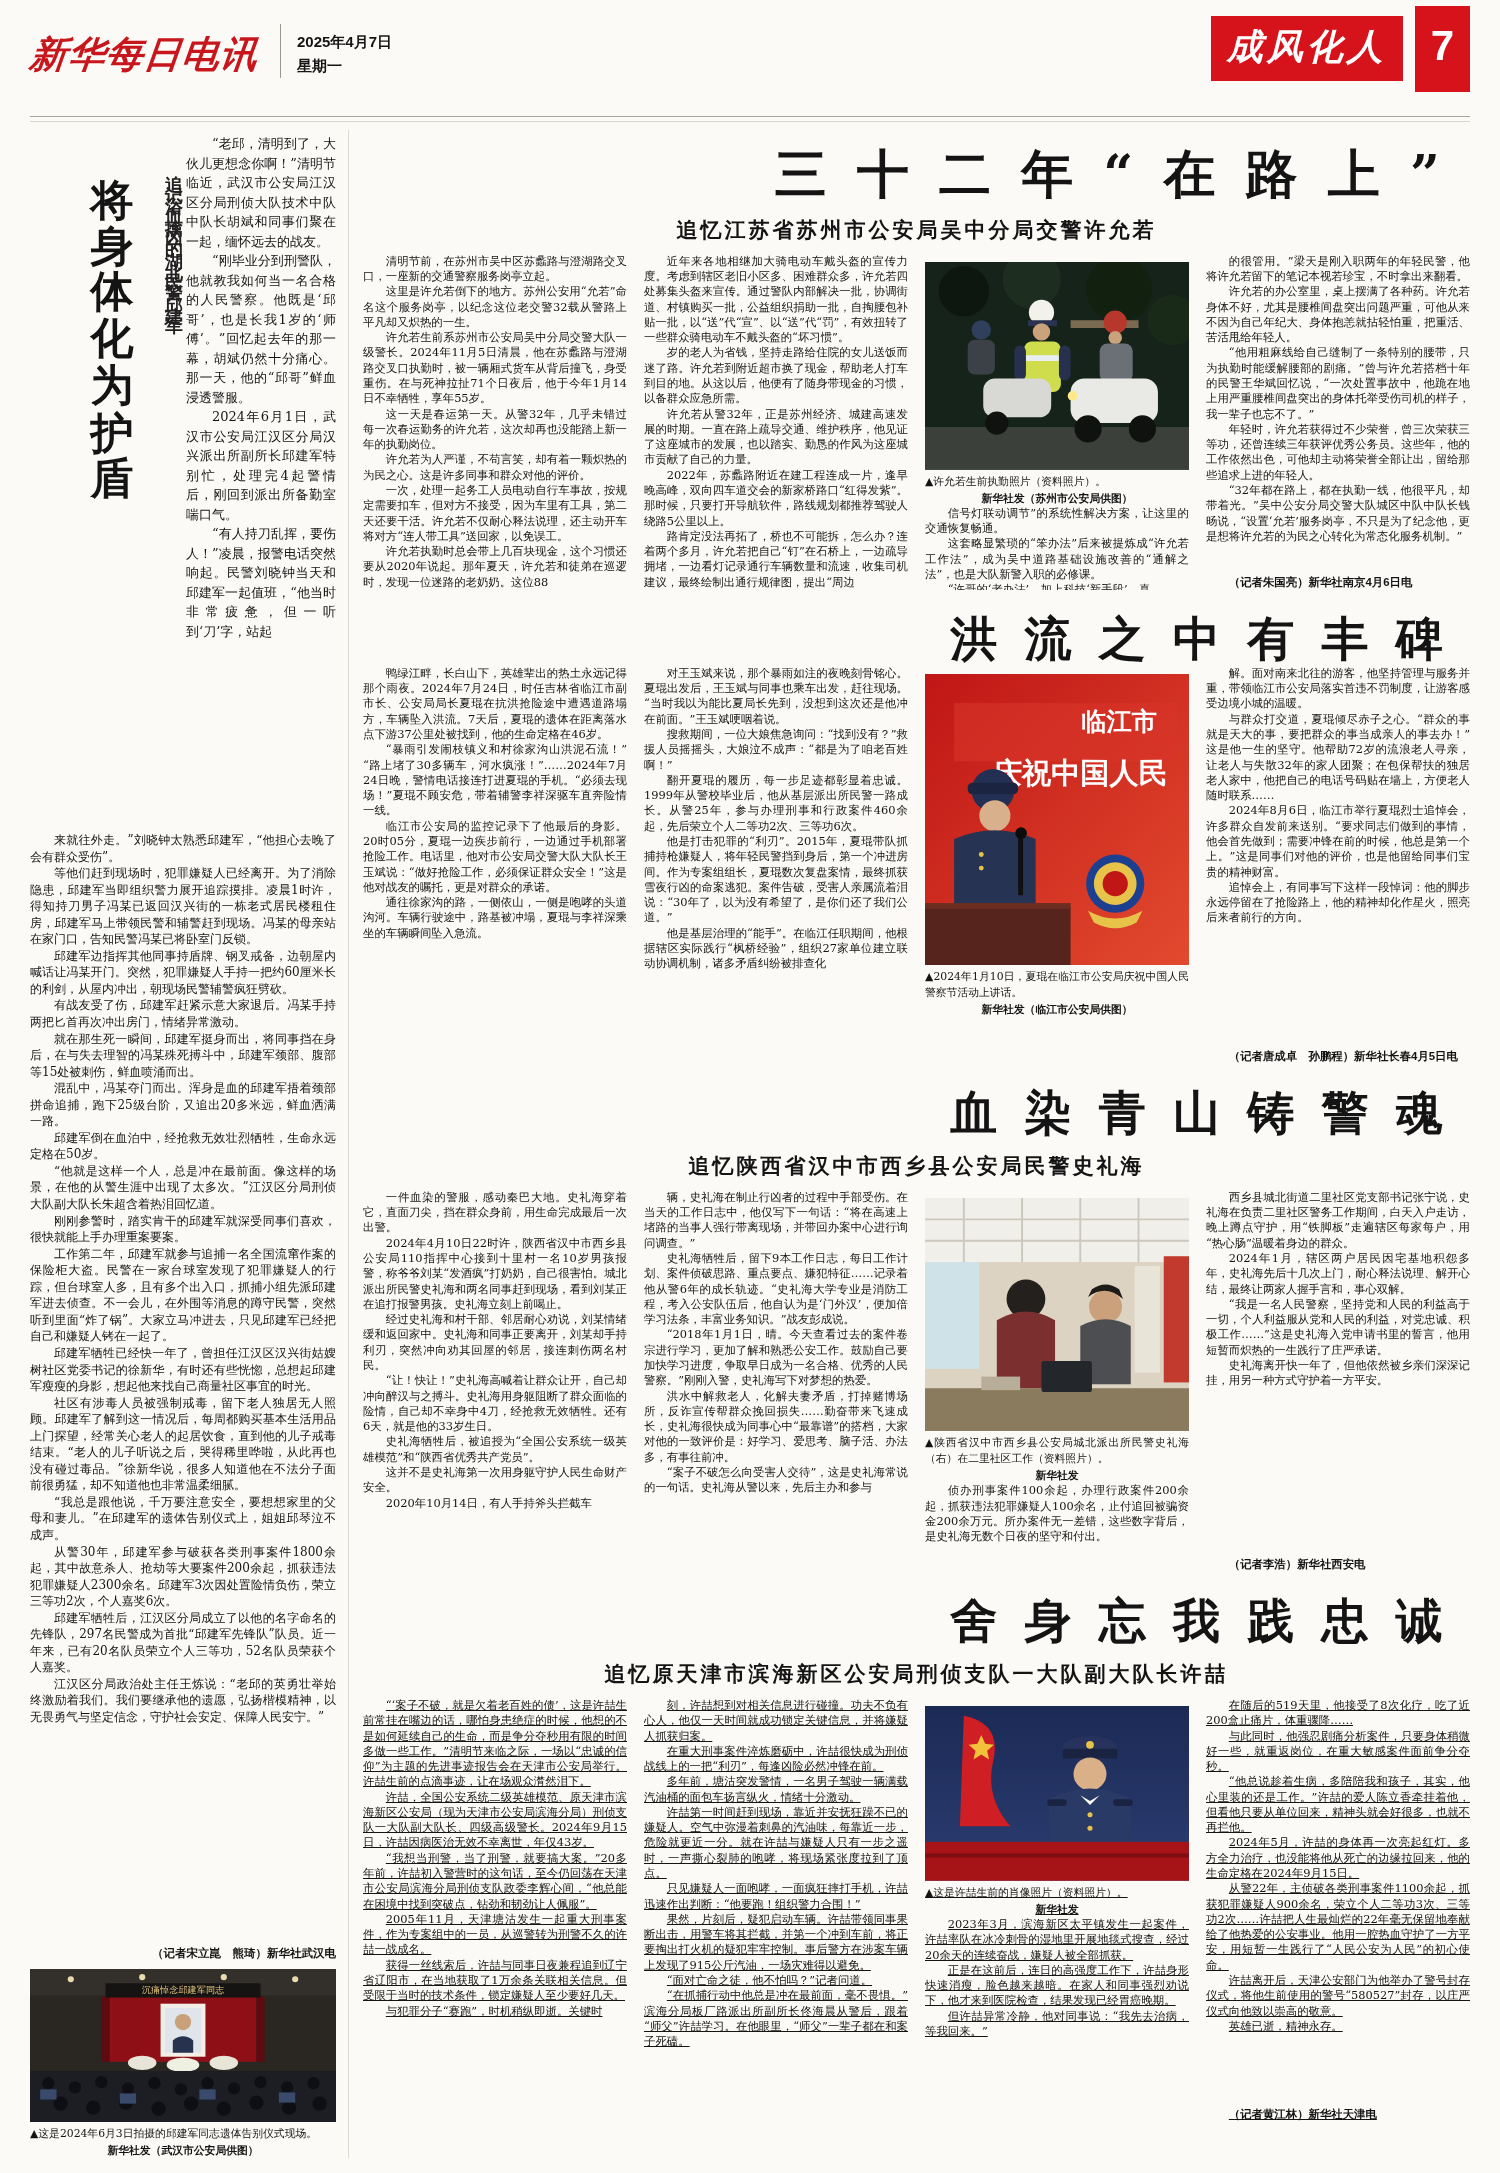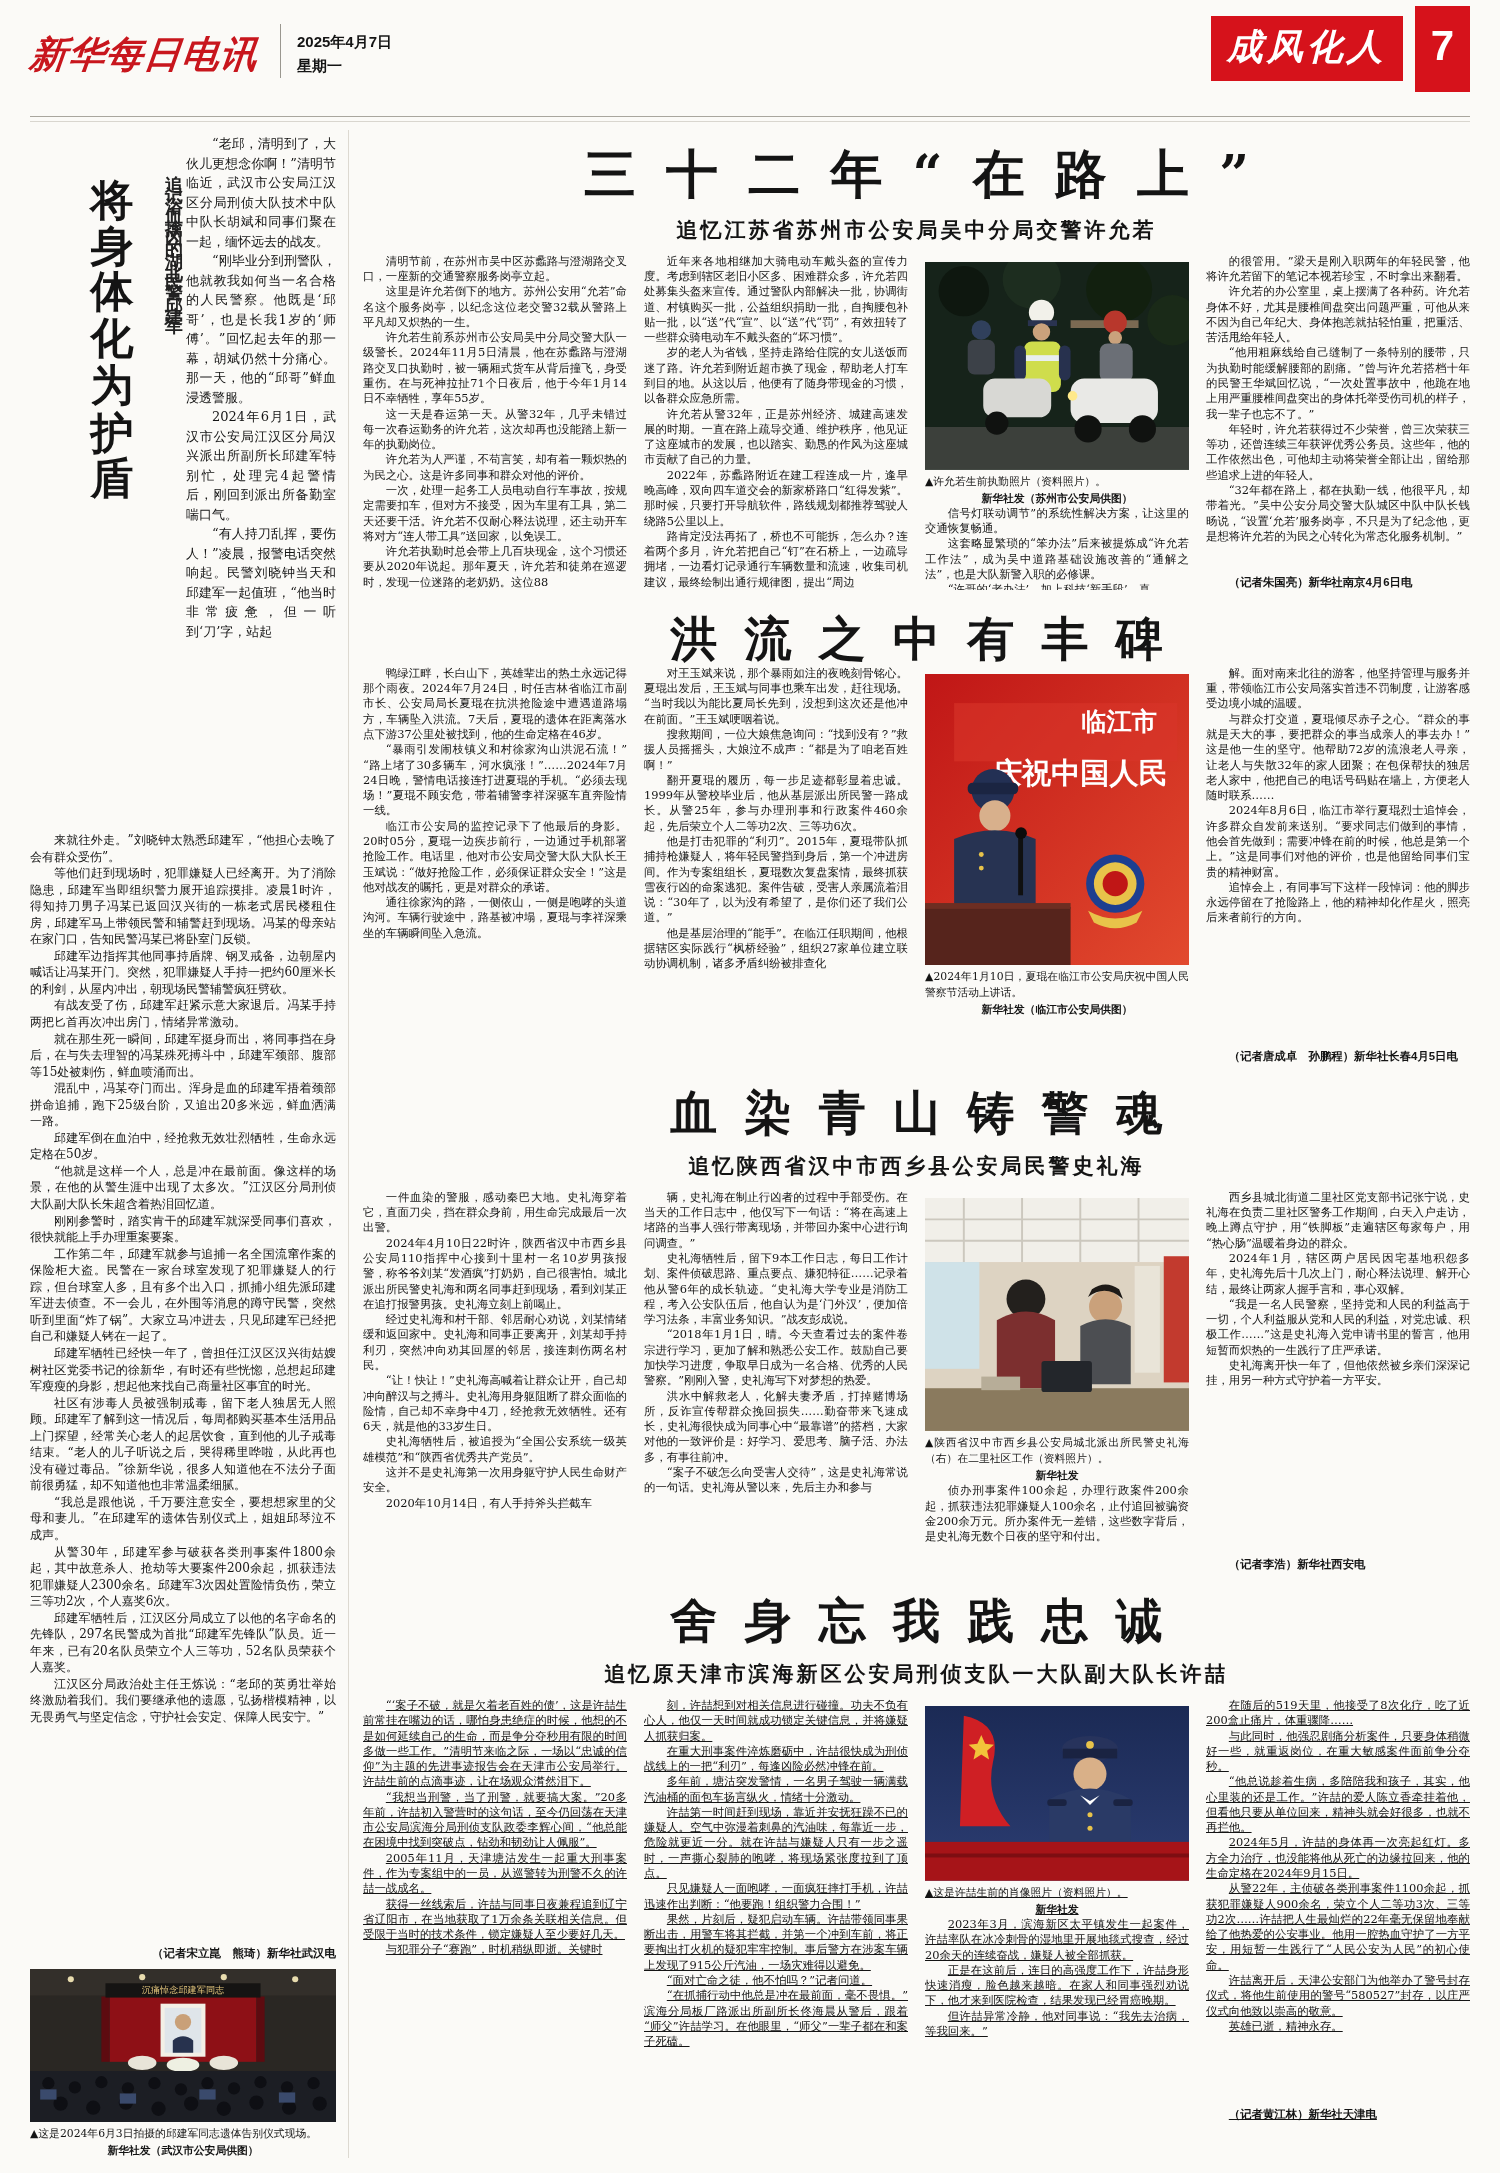--- a/index.html
+++ b/index.html
@@ -33,21 +33,21 @@
   .lr-wide{height:1108px;overflow:hidden;margin-top:6px;}
   .lr-wide p{margin:0;text-indent:2em;text-align:justify;font-size:12px;line-height:1.38;}
   .byline{text-align:right;font-family:"Liberation Sans",sans-serif;font-weight:700;font-size:11.5px;
           margin:6px 0 0;}
   figure{margin:8px 0 0;}
   figure svg{display:block;width:100%;height:auto;}
   figcaption{font-size:10.8px;line-height:1.5;text-align:justify;margin-top:4px;}
   .credit{display:block;text-align:center;font-family:"Liberation Sans",sans-serif;font-weight:700;}
   
   .art{margin-top:14px;}
-  .art-head{font-weight:700;text-align:center;letter-spacing:.58em;padding-left:.58em;margin:0;line-height:1.15;}
+  .art-head{font-weight:700;text-align:right;letter-spacing:.58em;padding-left:.58em;margin:0;line-height:1.15;}
   .art-head.h1{font-size:52px;}
   .art-head.h2{font-size:47px;margin-top:22px;}
   .art-sub{font-family:"Liberation Sans",sans-serif;font-weight:700;font-size:21px;letter-spacing:3px;
            text-align:center;margin:12px 0 10px;}
   .cols{display:flex;gap:17px;overflow:hidden;}
   .col{flex:1 1 0;min-width:0;overflow:hidden;display:flex;flex-direction:column;}
   .col .list{flex:1 1 auto;overflow:hidden;}
   .col p{margin:0;text-indent:2em;text-align:justify;font-size:11.4px;line-height:1.34;}
   .col .byline{flex:none;}
   .cols.a1{height:336px;}
@@ -371,20 +371,21 @@
         </div>
       </section>
 
       <section class="art">
         <h1 class="art-head h2">舍身忘我践忠诚</h1>
         <div class="art-sub">追忆原天津市滨海新区公安局刑侦支队一大队副大队长许喆</div>
         <div class="cols a4">
           <div class="col">
               <div class="list">
                 <p>“‘案子不破，就是欠着老百姓的债’，这是许喆生前常挂在嘴边的话，哪怕身患绝症的时候，他想的不是如何延续自己的生命，而是争分夺秒用有限的时间多做一些工作。”清明节来临之际，一场以“忠诚的信仰”为主题的先进事迹报告会在天津市公安局举行。许喆生前的点滴事迹，让在场观众潸然泪下。</p>
+                <p>许喆，全国公安系统二级英雄模范、原天津市滨海新区公安局（现为天津市公安局滨海分局）刑侦支队一大队副大队长、四级高级警长。2024年9月15日，许喆因病医治无效不幸离世，年仅43岁。</p>
                 <p>“我想当刑警，当了刑警，就要搞大案。”20多年前，许喆初入警营时的这句话，至今仍回荡在天津市公安局滨海分局刑侦支队政委李辉心间，“他总能在困境中找到突破点，钻劲和韧劲让人佩服”。</p>
                 <p>2005年11月，天津塘沽发生一起重大刑事案件，作为专案组中的一员，从巡警转为刑警不久的许喆一战成名。</p>
                 <p>获得一丝线索后，许喆与同事日夜兼程追到辽宁省辽阳市，在当地获取了1万余条关联相关信息。但受限于当时的技术条件，锁定嫌疑人至少要好几天。</p>
                 <p>与犯罪分子“赛跑”，时机稍纵即逝。关键时</p>
               </div>
             </div>
           <div class="col">
               <div class="list">
                 <p>刻，许喆想到对相关信息进行碰撞。功夫不负有心人，他仅一天时间就成功锁定关键信息，并将嫌疑人抓获归案。</p>
                 <p>在重大刑事案件淬炼磨砺中，许喆很快成为刑侦战线上的一把“利刃”，每逢凶险必然冲锋在前。</p>

